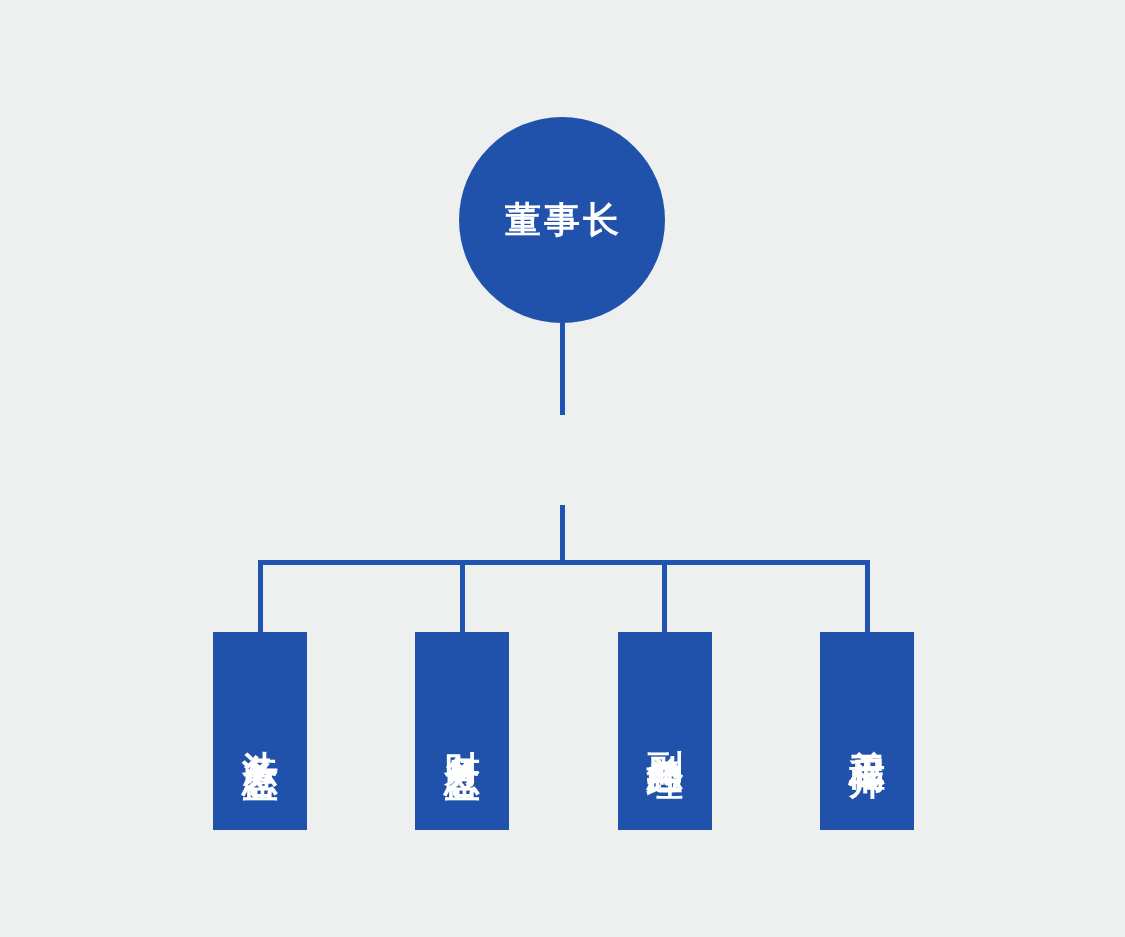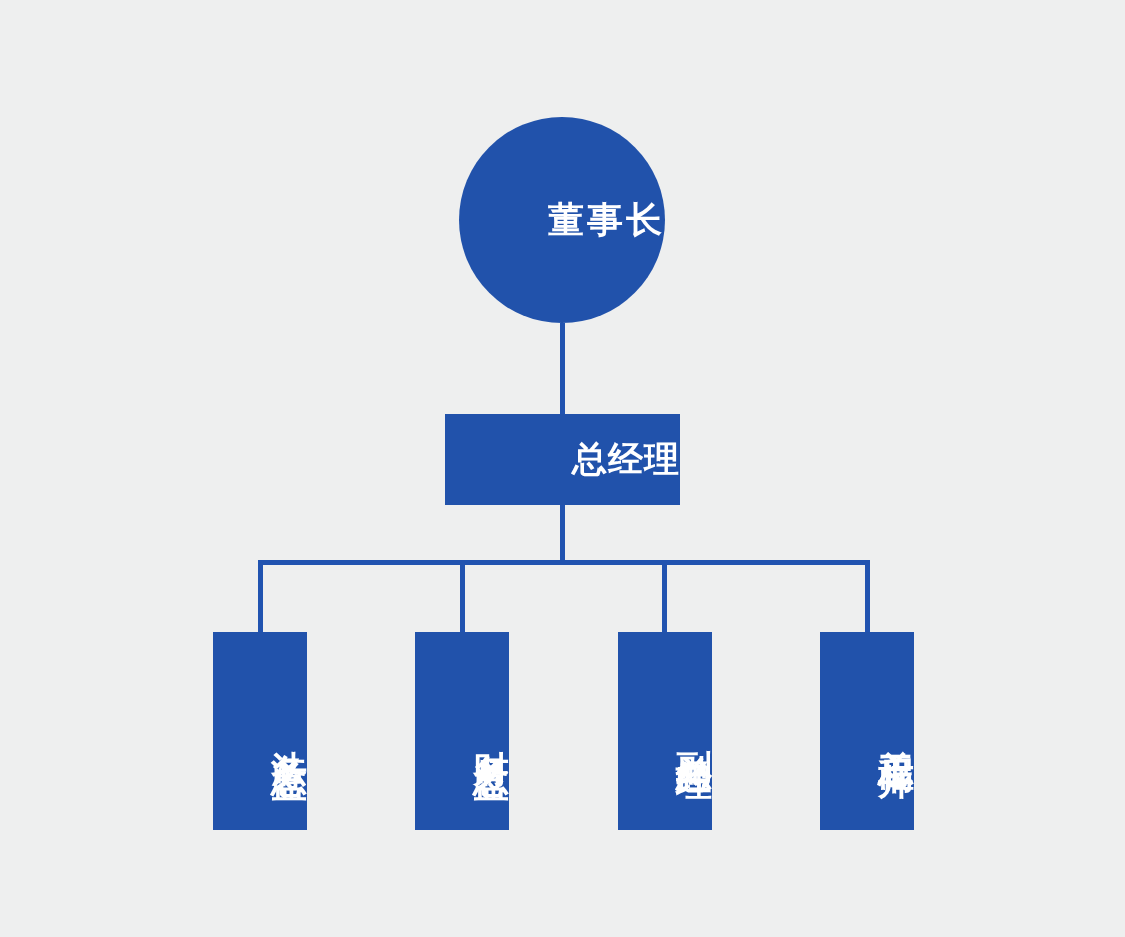--- a/index.html
+++ b/index.html
@@ -16,21 +16,21 @@
   .canvas {
     position: relative;
     width: 1125px;
     height: 937px;
   }
   .node {
     position: absolute;
     background: #2152ab;
     display: flex;
     align-items: center;
-    justify-content: flex-end;
+    justify-content: center;
     color: #ffffff;
     font-weight: bold;
   }
   .node-circle {
     left: 459px;
     top: 117px;
     width: 206px;
     height: 206px;
     border-radius: 50%;
   }
@@ -91,23 +91,20 @@
   <div class="line line-h line-bus"></div>
   <div class="line line-v line-drop-1"></div>
   <div class="line line-v line-drop-2"></div>
   <div class="line line-v line-drop-3"></div>
   <div class="line line-v line-drop-4"></div>
 
   <div class="node node-circle">
     <span class="label">董事长</span>
   </div>
 
-  <div class="node node-gm">
-    <span class="label">总经理</span>
-  </div>
 
   <div class="node node-v node-v1">
     <span class="label">法务总监</span>
   </div>
 
   <div class="node node-v node-v2">
     <span class="label">财务总监</span>
   </div>
 
   <div class="node node-v node-v3">

